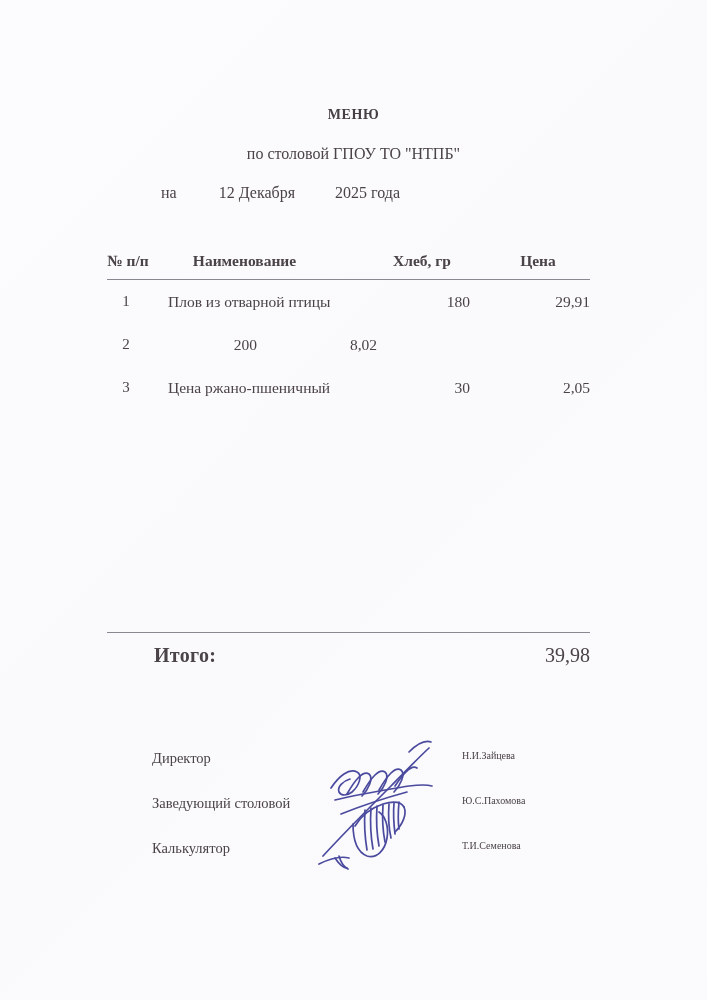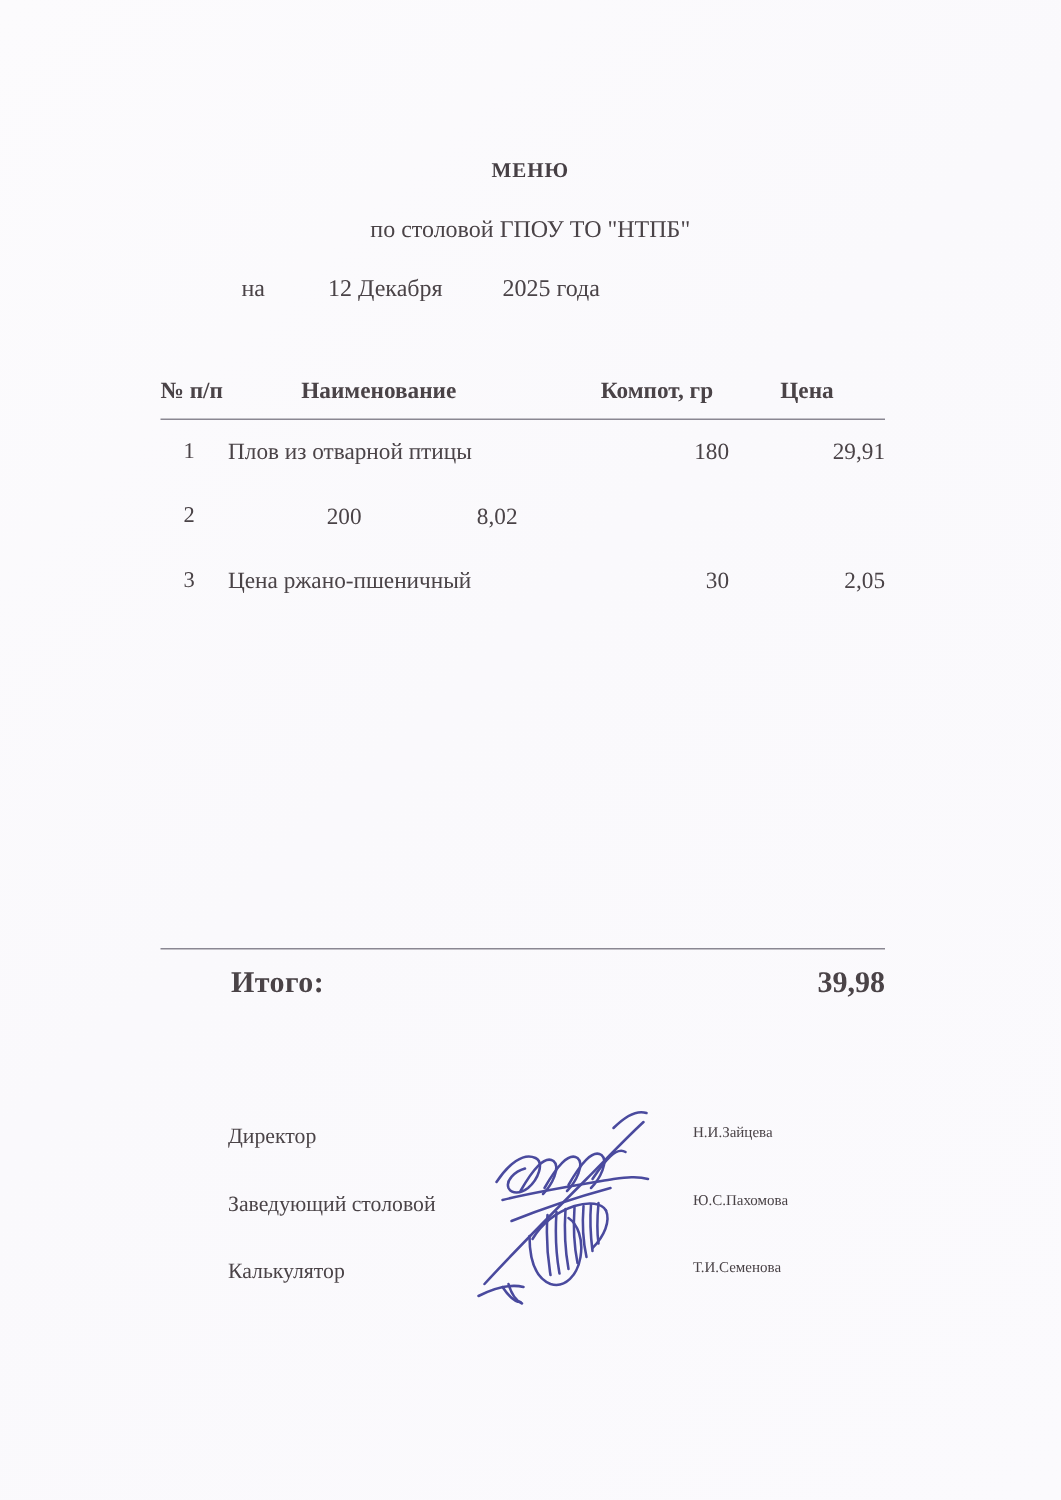--- a/index.html
+++ b/index.html
@@ -65,20 +65,21 @@
     height: 0;
     border-top: 1.3px solid #8a8792;
     width: 100%;
   }
   .rule.thin { border-top-width: 1.1px; }
 
   .trow {
     display: flex;
     align-items: baseline;
     font-size: 15.5px;
+    gap: 16px;
   }
   .thead {
     font-weight: bold;
     font-size: 15.5px;
     padding-bottom: 9px;
   }
   .c-num {
     width: 48px;
     flex: 0 0 48px;
     text-align: left;
@@ -130,21 +131,21 @@
   }
   .total-label {
     flex: 0 0 auto;
     padding-left: 47px;
     font-weight: bold;
     letter-spacing: 0.3px;
   }
   .total-value {
     margin-left: auto;
     text-align: right;
-    font-weight: bold;
+    font-weight: normal;
     width: 104px;
   }
 
   
   .signatures {
     position: absolute;
     left: 0;
     top: 750px;
     width: 707px;
   }
@@ -186,21 +187,21 @@
   <div class="doc-subtitle">по столовой ГПОУ ТО "НТПБ"</div>
 
   <div class="doc-date">
     <span>на</span><span class="gap-a"></span><span>12 Декабря</span><span class="gap-b"></span><span>2025 года</span>
   </div>
 
   <div class="table-area">
     <div class="trow thead">
       <div class="c-num">№ п/п</div>
       <div class="c-name">Наименование</div>
-      <div class="c-out">Компот, гр</div>
+      <div class="c-out">Хлеб, гр</div>
       <div class="c-price">Цена</div>
     </div>
     <div class="rule"></div>
 
     <div class="tbody">
       <div class="trow">
         <div class="c-num">1</div>
         <div class="c-name">Плов из отварной птицы</div>
         <div class="c-out">180</div>
         <div class="c-price">29,91</div>

